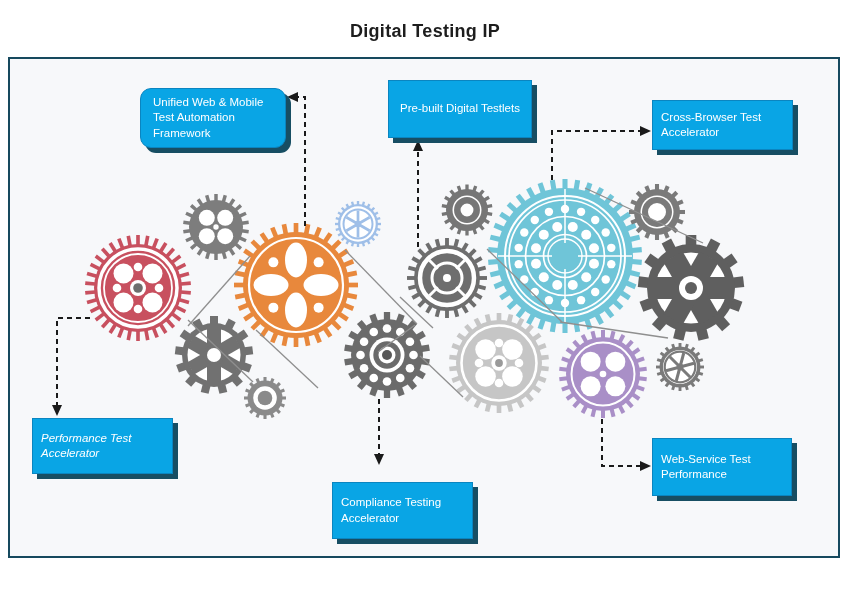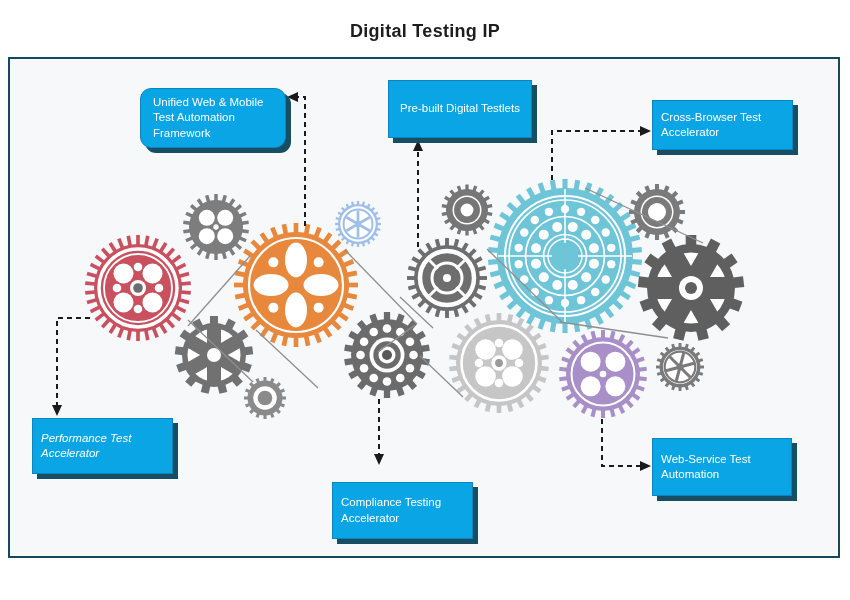--- a/index.html
+++ b/index.html
@@ -609,15 +609,15 @@
   <div class="box b2">
     <span>Cross-Browser Test Accelerator</span>
   </div>
   <div class="box b3">
     <span>Performance Test Accelerator</span>
   </div>
   <div class="box b4">
     <span>Compliance Testing Accelerator</span>
   </div>
   <div class="box b5">
-    <span>Web-Service Test Automation</span>
+    <span>Web-Service Test Performance</span>
   </div>
 </div>
 
 </body></html>

